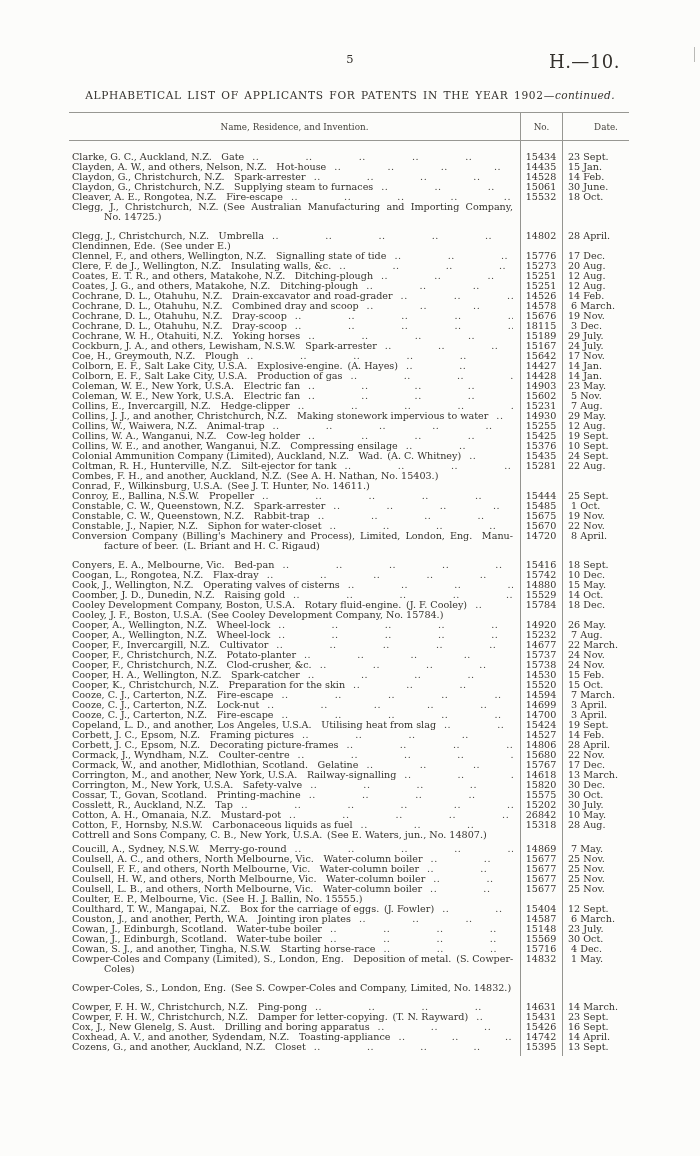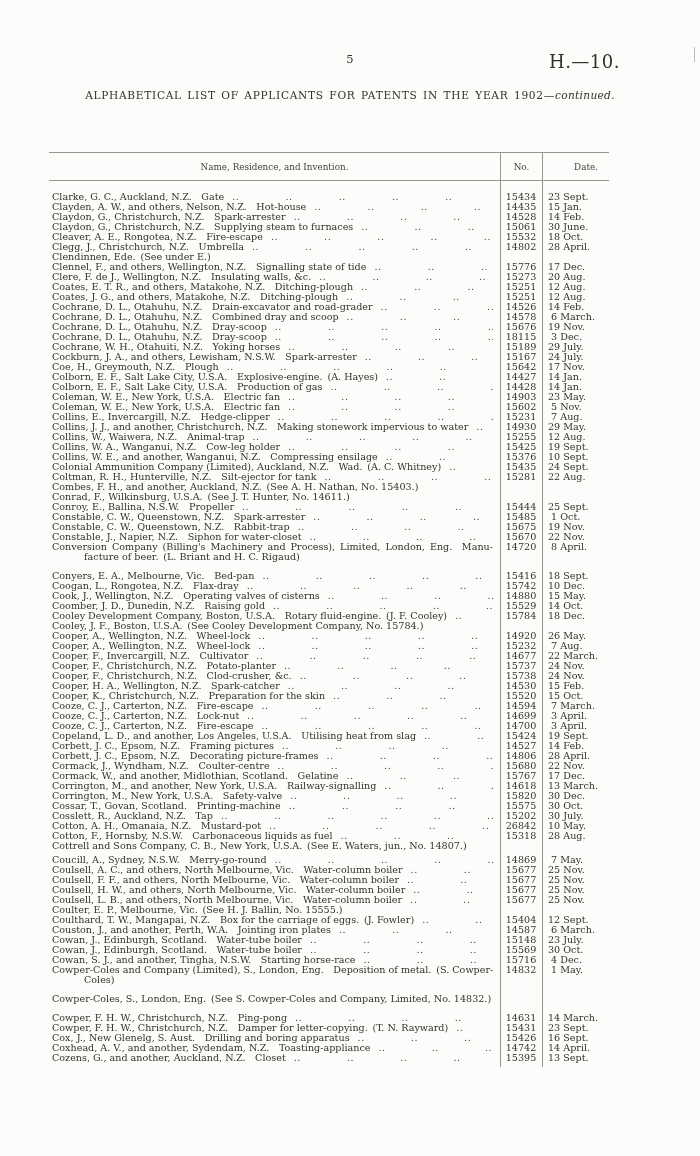--- a/index.html
+++ b/index.html
@@ -12,21 +12,21 @@
   }
   .page{position:relative;width:700px;height:1156px;overflow:hidden;}
   .pageno{position:absolute;top:52px;left:0;right:0;text-align:center;font-size:11.5px;}
   .docref{position:absolute;top:51px;right:80px;font-size:18px;letter-spacing:.5px;}
   .edge-tick{position:absolute;top:47px;right:5px;width:1px;height:15px;background:#b9b9b6;}
   .title{
     position:absolute;top:89px;left:0;right:0;text-align:center;
     font-size:10.6px;letter-spacing:.7px;word-spacing:1.5px;white-space:nowrap;
   }
   .title i{letter-spacing:.3px;font-style:italic;}
-  .table{position:absolute;left:49px;top:112px;width:560px;margin-top:40px;}
+  .table{position:absolute;left:69px;top:112px;width:560px;}
   .thead{
     display:flex;align-items:center;height:29px;box-sizing:border-box;
     border-top:1px solid #979792;border-bottom:1px solid #979792;
     font-size:8.8px;color:#45423c;
   }
   .h-name{width:451px;text-align:center;}
   .h-no{width:42px;text-align:center;border-left:1px solid #979792;align-self:stretch;display:flex;align-items:center;justify-content:center;box-sizing:border-box;}
   .h-date{width:67px;text-align:center;border-left:1px solid #979792;align-self:stretch;display:flex;align-items:center;justify-content:center;box-sizing:border-box;padding-left:20px;}
   .tbody{position:relative;padding:11px 0 4px 0;}
   .vr{position:absolute;top:0;bottom:0;width:1px;background:#94948f;}
@@ -116,20 +116,31 @@
       <div class="c-name">
         <div class="lwrap">
           <span class="t">Cleaver, A. E., Rongotea, N.Z. Fire-escape</span>
           <span class="leader">..&nbsp;&nbsp;&nbsp;&nbsp;&nbsp;&nbsp;&nbsp;&nbsp;&nbsp;&nbsp;&nbsp;&nbsp;&nbsp;..&nbsp;&nbsp;&nbsp;&nbsp;&nbsp;&nbsp;&nbsp;&nbsp;&nbsp;&nbsp;&nbsp;&nbsp;&nbsp;..&nbsp;&nbsp;&nbsp;&nbsp;&nbsp;&nbsp;&nbsp;&nbsp;&nbsp;&nbsp;&nbsp;&nbsp;&nbsp;..&nbsp;&nbsp;&nbsp;&nbsp;&nbsp;&nbsp;&nbsp;&nbsp;&nbsp;&nbsp;&nbsp;&nbsp;&nbsp;..&nbsp;&nbsp;&nbsp;&nbsp;&nbsp;&nbsp;&nbsp;&nbsp;&nbsp;&nbsp;&nbsp;&nbsp;&nbsp;..&nbsp;&nbsp;&nbsp;&nbsp;&nbsp;&nbsp;&nbsp;&nbsp;&nbsp;&nbsp;&nbsp;&nbsp;&nbsp;..&nbsp;&nbsp;&nbsp;&nbsp;&nbsp;&nbsp;&nbsp;&nbsp;&nbsp;&nbsp;&nbsp;&nbsp;&nbsp;..&nbsp;&nbsp;&nbsp;&nbsp;&nbsp;&nbsp;&nbsp;&nbsp;&nbsp;&nbsp;&nbsp;&nbsp;&nbsp;..&nbsp;&nbsp;&nbsp;&nbsp;&nbsp;&nbsp;&nbsp;&nbsp;&nbsp;&nbsp;&nbsp;&nbsp;&nbsp;..&nbsp;&nbsp;&nbsp;&nbsp;&nbsp;&nbsp;&nbsp;&nbsp;&nbsp;&nbsp;&nbsp;&nbsp;&nbsp;..&nbsp;&nbsp;&nbsp;&nbsp;&nbsp;&nbsp;&nbsp;&nbsp;&nbsp;&nbsp;&nbsp;&nbsp;&nbsp;..&nbsp;&nbsp;&nbsp;&nbsp;&nbsp;&nbsp;&nbsp;&nbsp;&nbsp;&nbsp;&nbsp;&nbsp;&nbsp;</span>
         </div>
 
       </div>
       <div class="c-no">15532</div>
       <div class="c-date">18 Oct.</div>
     </div>
+        <div class="row gap">
+      <div class="c-name">
+        <div class="lwrap just">
+          <span class="t">Clegg, J., Christchurch, N.Z. (See Australian Manufacturing and Importing Company,</span>
+          
+        </div>
+        <div class="l2">No. 14725.)</div>
+      </div>
+      <div class="c-no"></div>
+      <div class="c-date"></div>
+    </div>
         <div class="row">
       <div class="c-name">
         <div class="lwrap">
           <span class="t">Clegg, J., Christchurch, N.Z. Umbrella</span>
           <span class="leader">..&nbsp;&nbsp;&nbsp;&nbsp;&nbsp;&nbsp;&nbsp;&nbsp;&nbsp;&nbsp;&nbsp;&nbsp;&nbsp;..&nbsp;&nbsp;&nbsp;&nbsp;&nbsp;&nbsp;&nbsp;&nbsp;&nbsp;&nbsp;&nbsp;&nbsp;&nbsp;..&nbsp;&nbsp;&nbsp;&nbsp;&nbsp;&nbsp;&nbsp;&nbsp;&nbsp;&nbsp;&nbsp;&nbsp;&nbsp;..&nbsp;&nbsp;&nbsp;&nbsp;&nbsp;&nbsp;&nbsp;&nbsp;&nbsp;&nbsp;&nbsp;&nbsp;&nbsp;..&nbsp;&nbsp;&nbsp;&nbsp;&nbsp;&nbsp;&nbsp;&nbsp;&nbsp;&nbsp;&nbsp;&nbsp;&nbsp;..&nbsp;&nbsp;&nbsp;&nbsp;&nbsp;&nbsp;&nbsp;&nbsp;&nbsp;&nbsp;&nbsp;&nbsp;&nbsp;..&nbsp;&nbsp;&nbsp;&nbsp;&nbsp;&nbsp;&nbsp;&nbsp;&nbsp;&nbsp;&nbsp;&nbsp;&nbsp;..&nbsp;&nbsp;&nbsp;&nbsp;&nbsp;&nbsp;&nbsp;&nbsp;&nbsp;&nbsp;&nbsp;&nbsp;&nbsp;..&nbsp;&nbsp;&nbsp;&nbsp;&nbsp;&nbsp;&nbsp;&nbsp;&nbsp;&nbsp;&nbsp;&nbsp;&nbsp;..&nbsp;&nbsp;&nbsp;&nbsp;&nbsp;&nbsp;&nbsp;&nbsp;&nbsp;&nbsp;&nbsp;&nbsp;&nbsp;..&nbsp;&nbsp;&nbsp;&nbsp;&nbsp;&nbsp;&nbsp;&nbsp;&nbsp;&nbsp;&nbsp;&nbsp;&nbsp;..&nbsp;&nbsp;&nbsp;&nbsp;&nbsp;&nbsp;&nbsp;&nbsp;&nbsp;&nbsp;&nbsp;&nbsp;&nbsp;</span>
         </div>
 
       </div>
       <div class="c-no">14802</div>
       <div class="c-date">28 April.</div>

